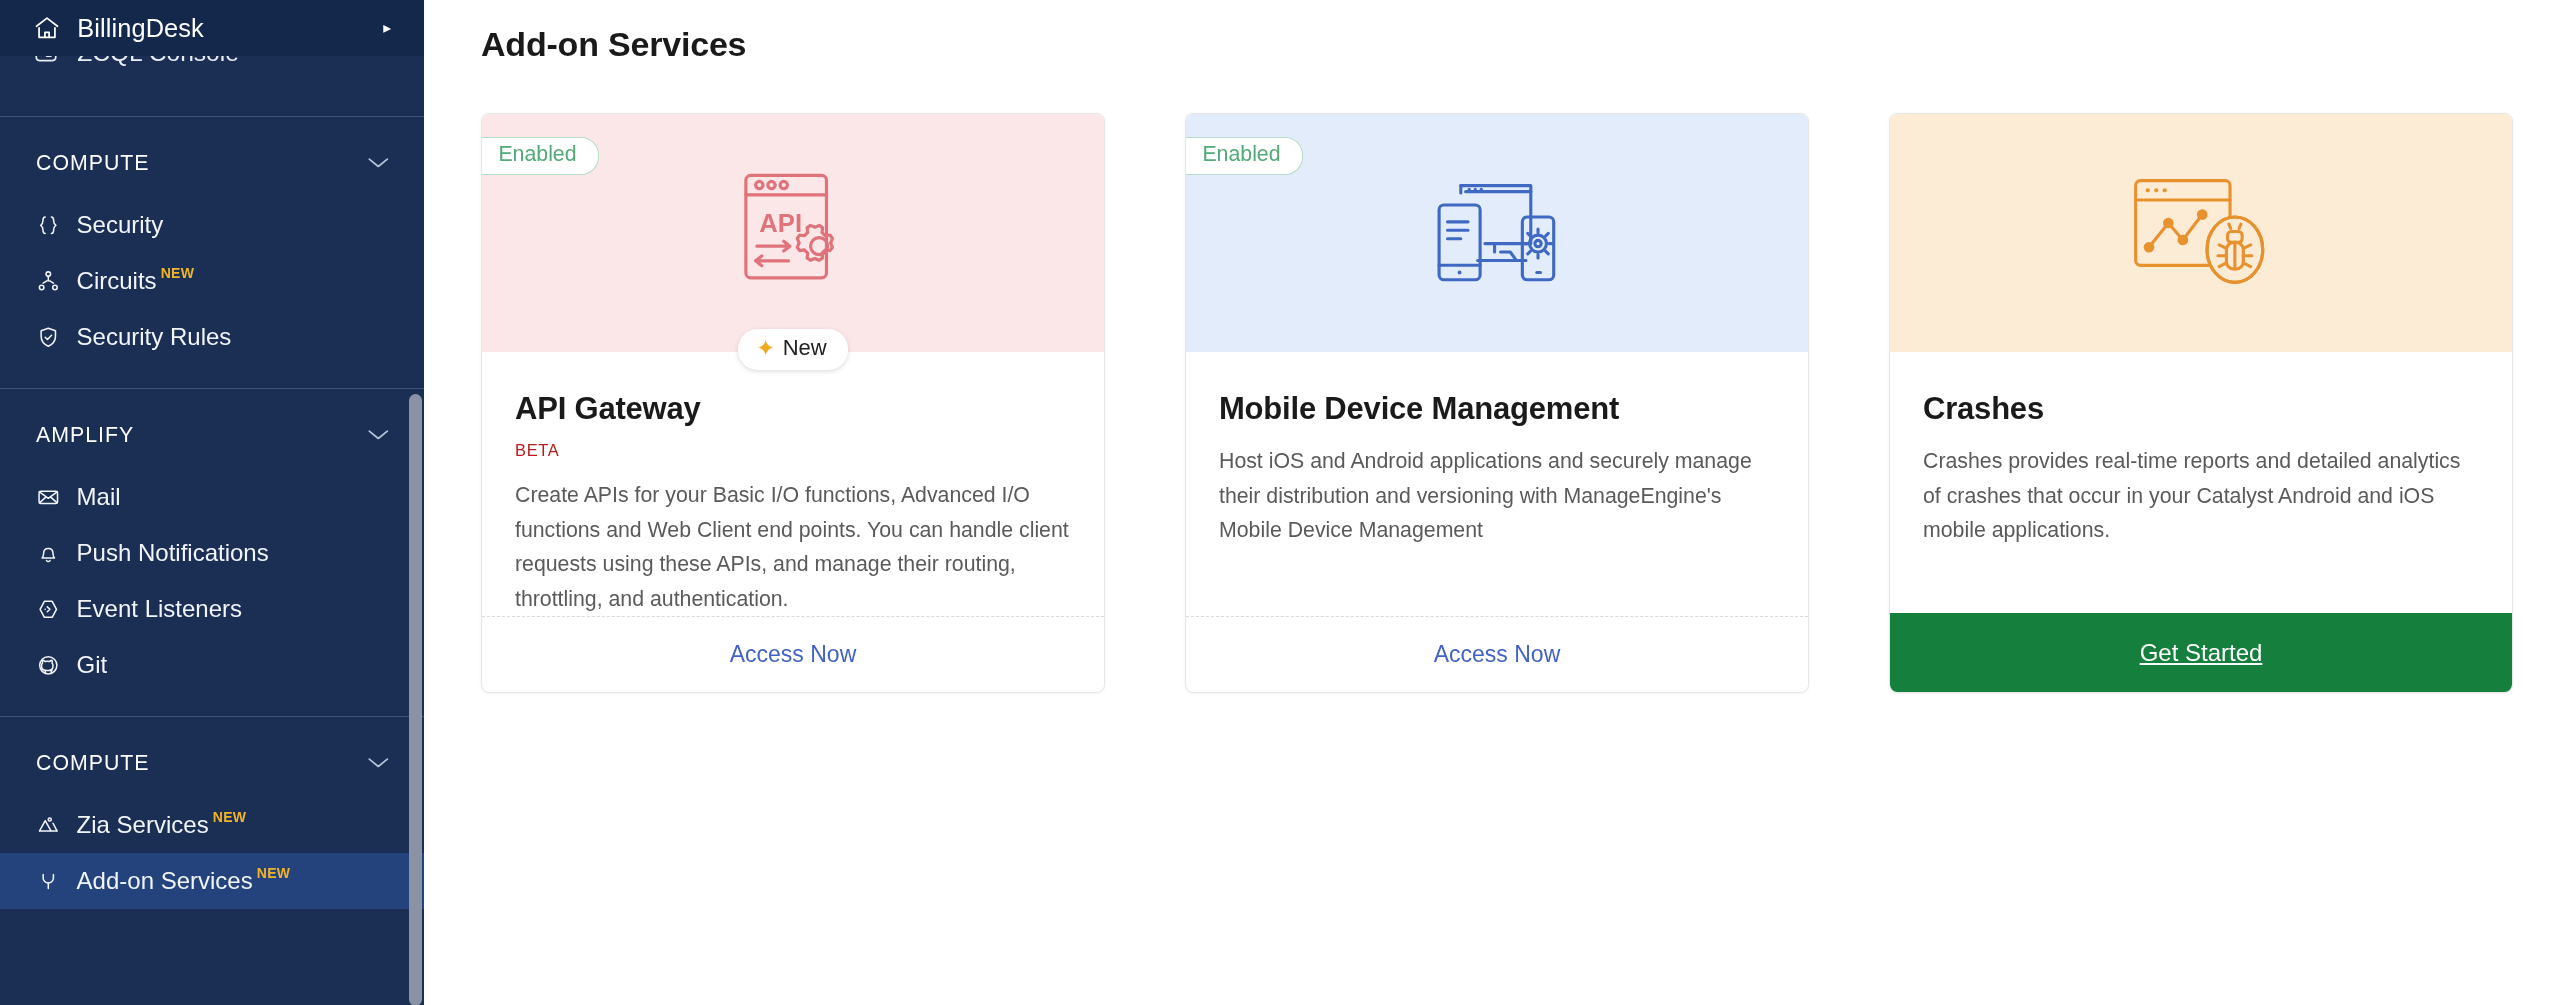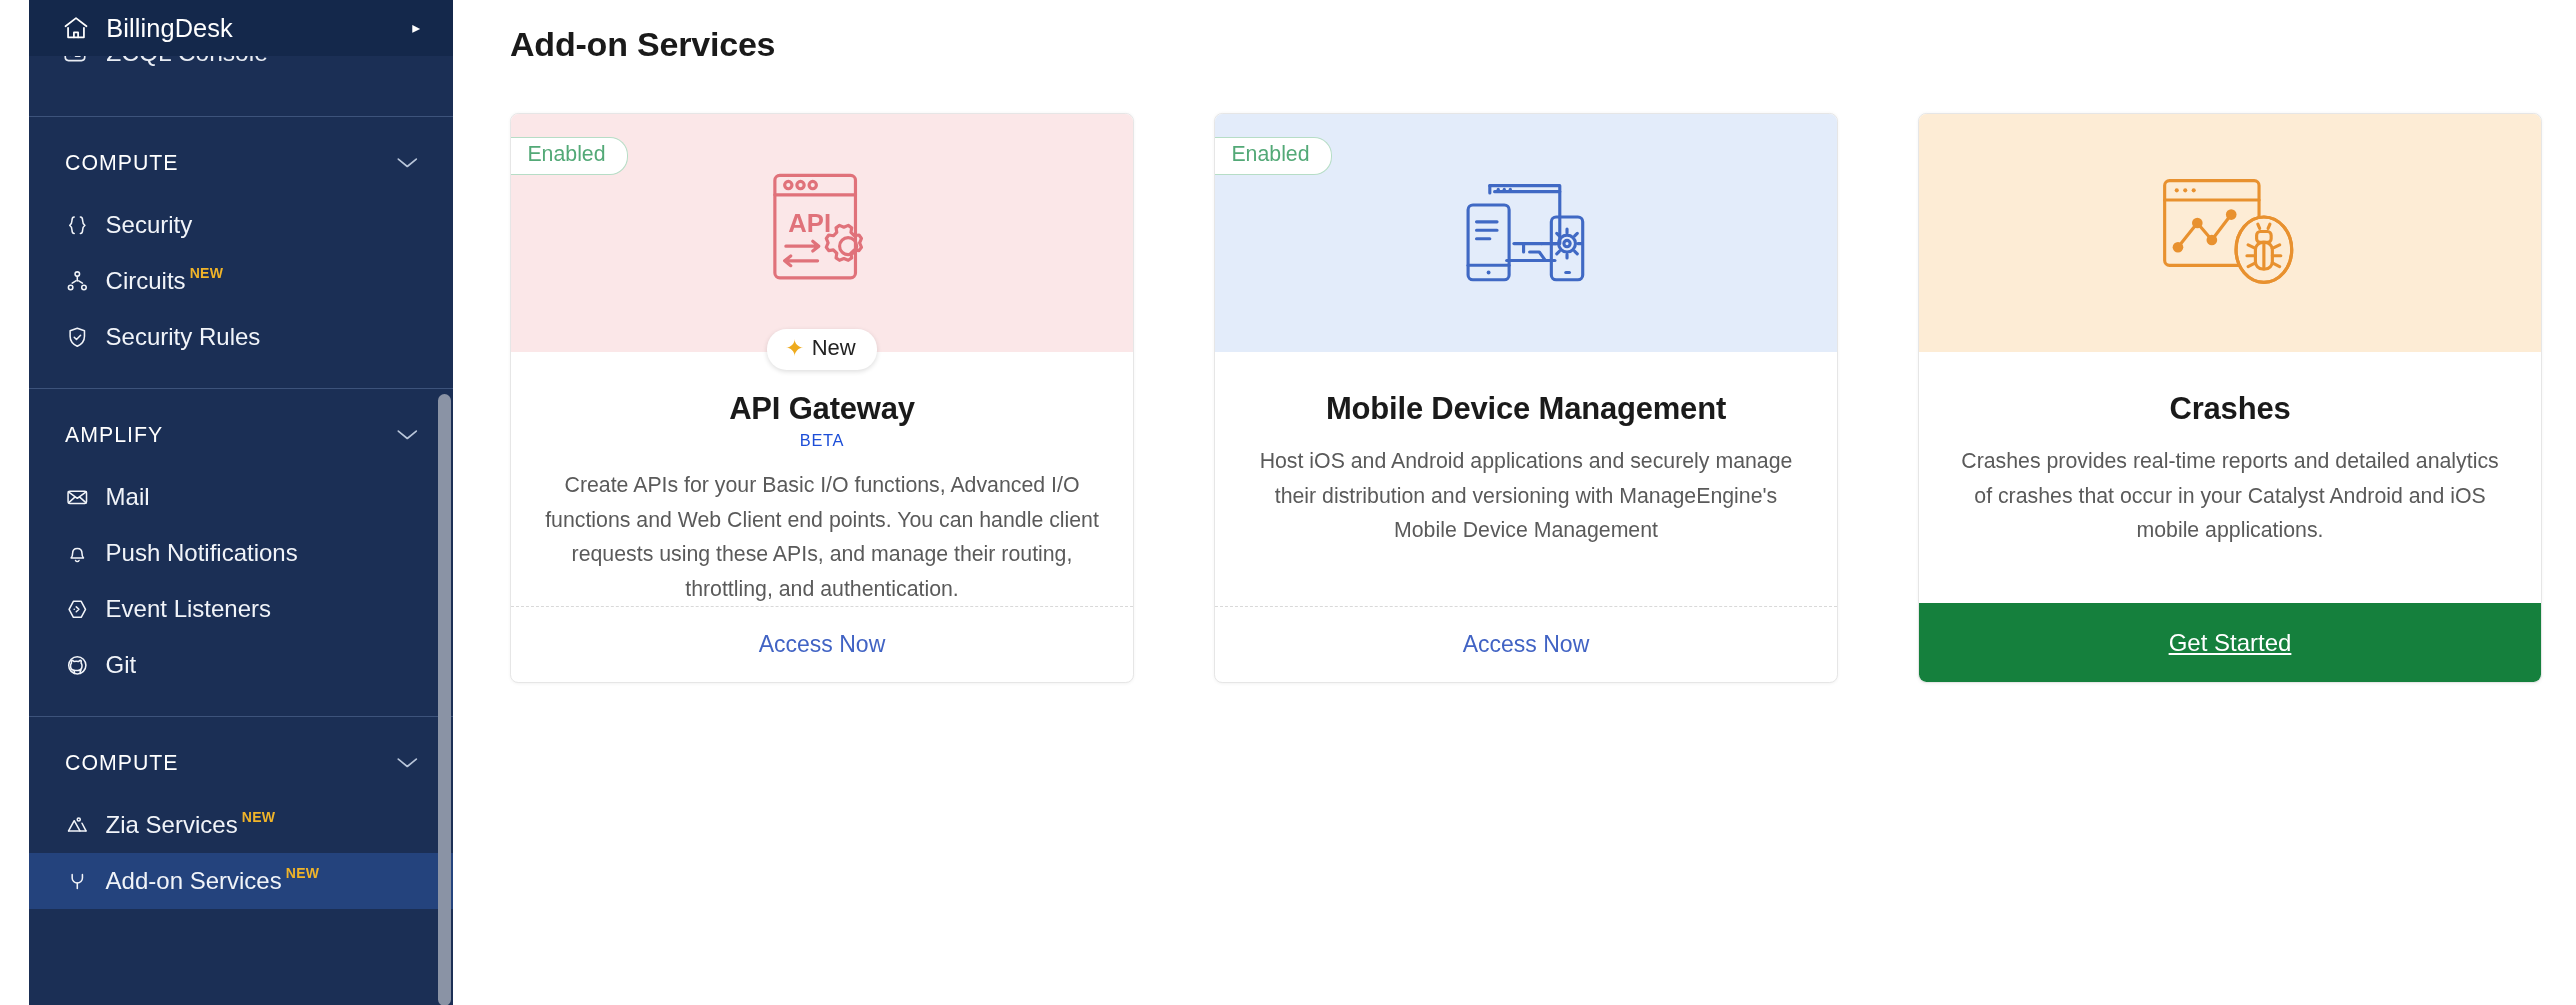--- a/index.html
+++ b/index.html
@@ -2,21 +2,21 @@
 <html style="font-size:13px"><head>
 <meta charset="utf-8">
 <style>
   * { box-sizing: border-box; margin: 0; padding: 0; }
   html, body {
     width: 2576px; height: 1006px;
     font-family: "Liberation Sans", sans-serif;
     background: #ffffff;
     overflow: hidden;
   }
-  .app { display: flex; width: 2429px; height: 1006px; padding-left: 29px; }
+  .app { display: flex; width: 2429px; height: 1006px; }
 
   
   .sidebar {
     width: 424px; height: 1006px; flex: 0 0 424px;
     background: #1b2f55;
     position: relative;
     overflow: hidden;
   }
   .sb-top {
     height: 56px;
@@ -138,30 +138,30 @@
     padding: 6.6px 21.3px 8.2px 18px;
     display: flex; align-items: center; gap: 7.4px;
     font-size: 22px; color: #222222;
     white-space: nowrap;
     z-index: 4;
   }
   .spark { color: #eeab1e; font-size: 23px; line-height: 1; }
 
   .card-body {
     padding: 39px 33px 0 33px;
-    text-align: center;
+    text-align: left;
     flex: 1 1 auto;
   }
   .card-title {
     font-size: 31px; font-weight: 700; color: #1a1a1a;
     line-height: 1.15; letter-spacing: -0.2px;
   }
   .card-sub {
-    font-size: 16.4px; color: #1d4ed8; letter-spacing: 0.7px;
-    margin-top: 5px;
+    font-size: 16.4px; color: #b91c1c; letter-spacing: 0.7px;
+    margin-top: 15px;
   }
   .card-desc {
     font-size: 21.3px; line-height: 1.62; color: #5a5a5a;
     margin-top: 18px;
   }
   .card-foot {
     border-top: 1.6px dashed #d9d9d9;
     margin: 0 0 0 0;
     height: 76px;
     display: flex; align-items: center; justify-content: center;

